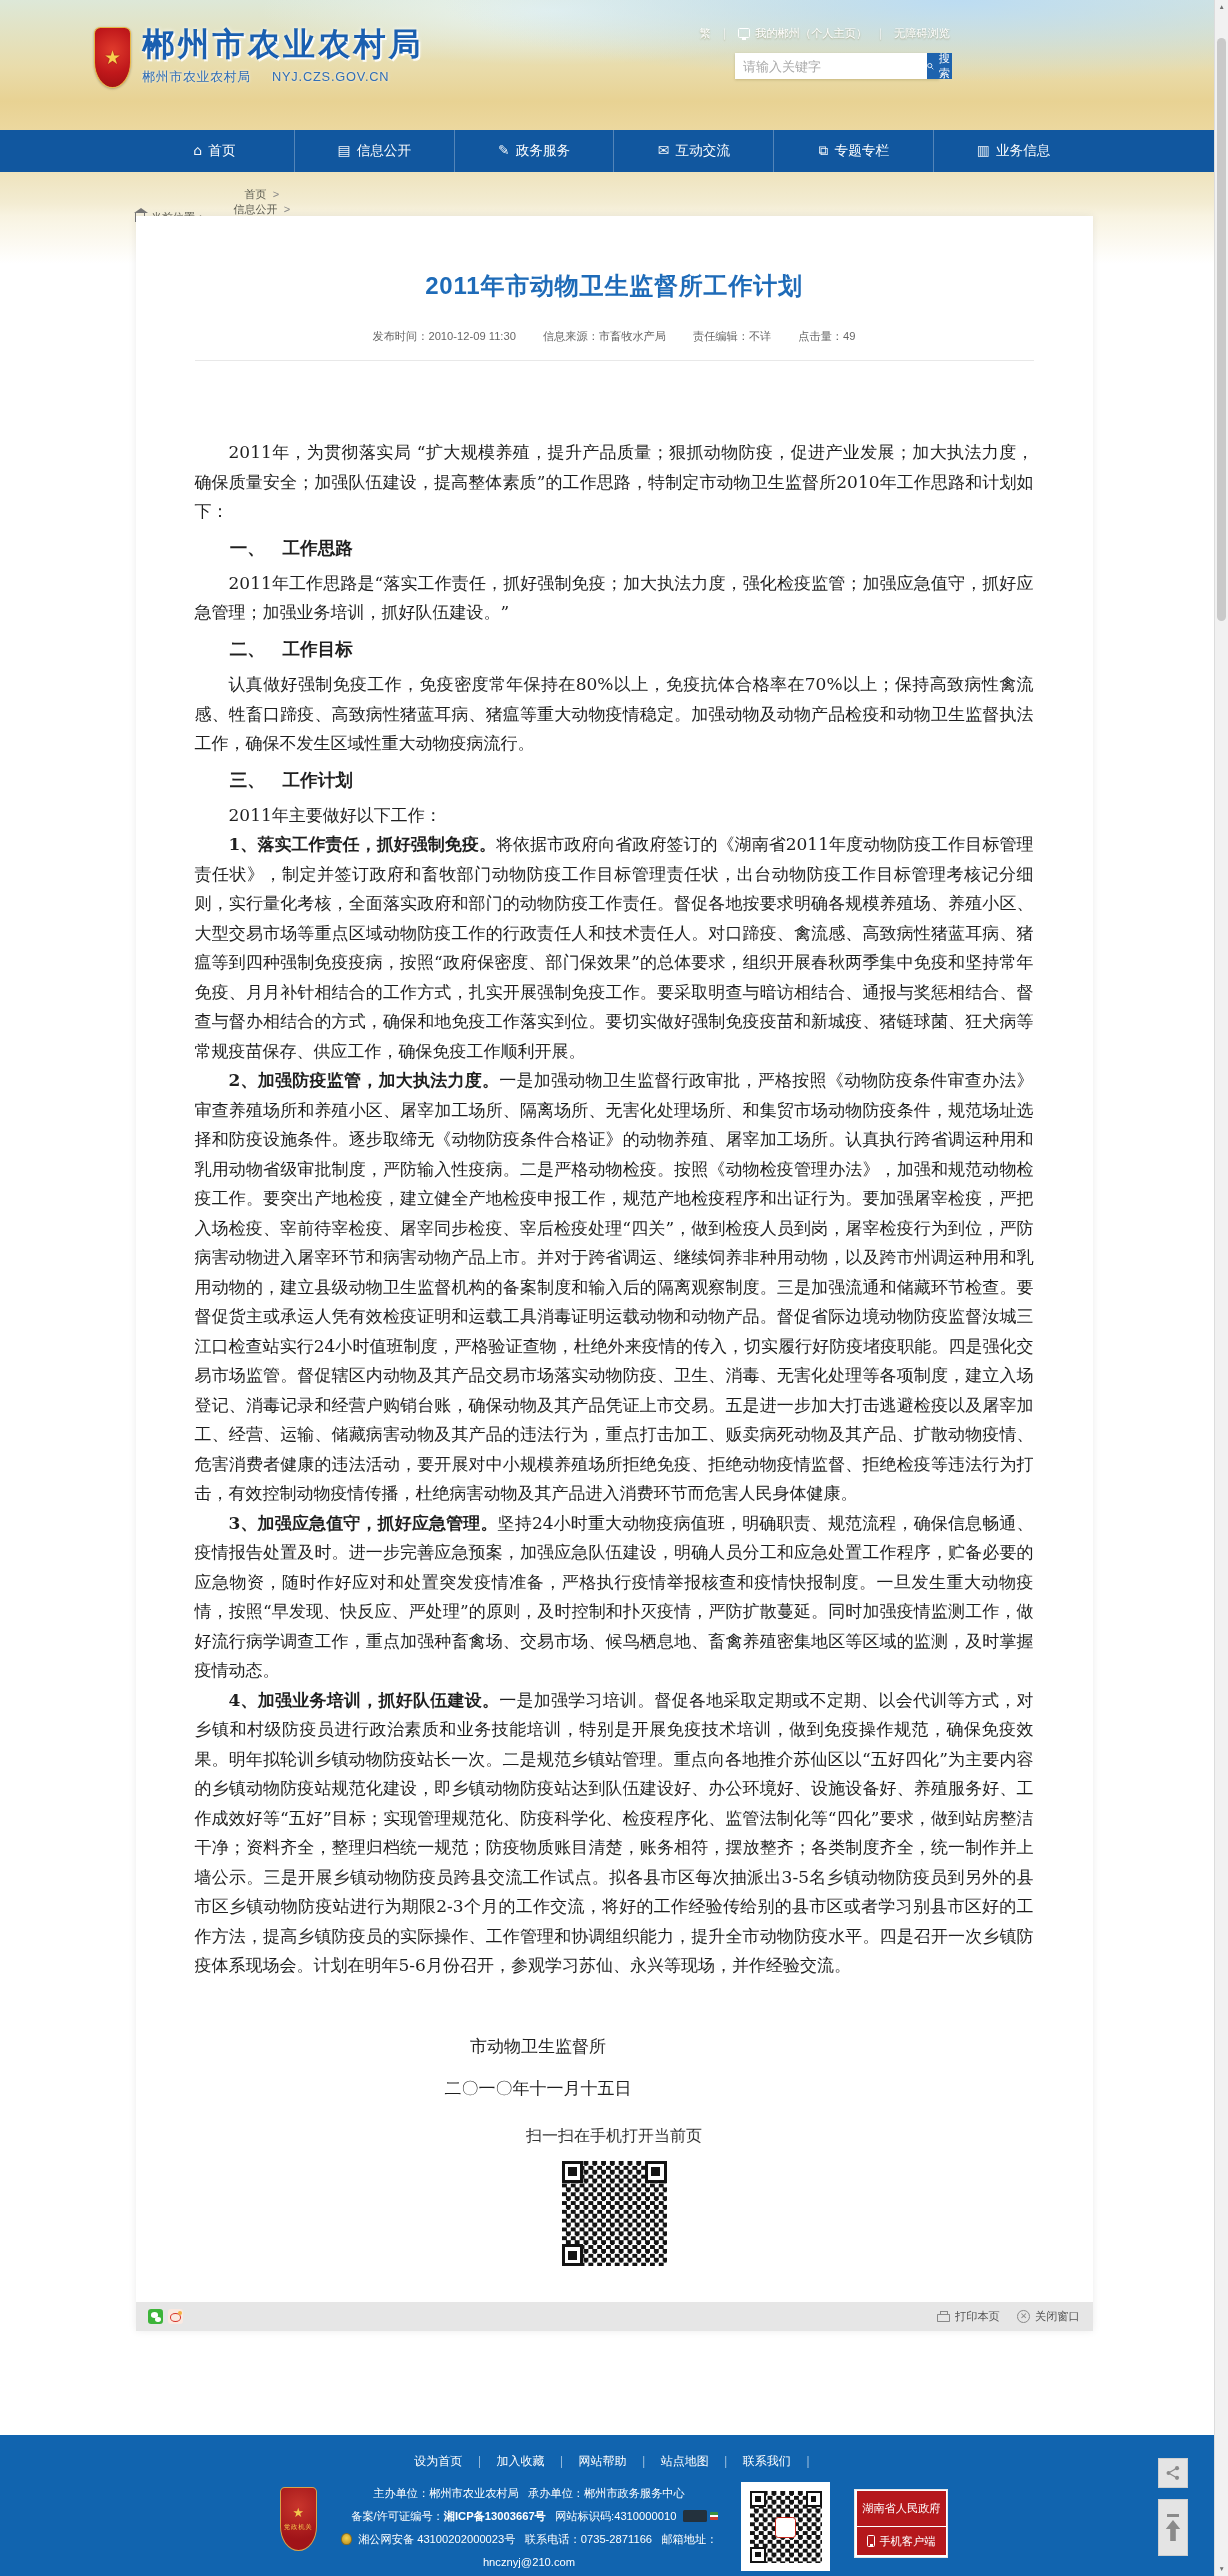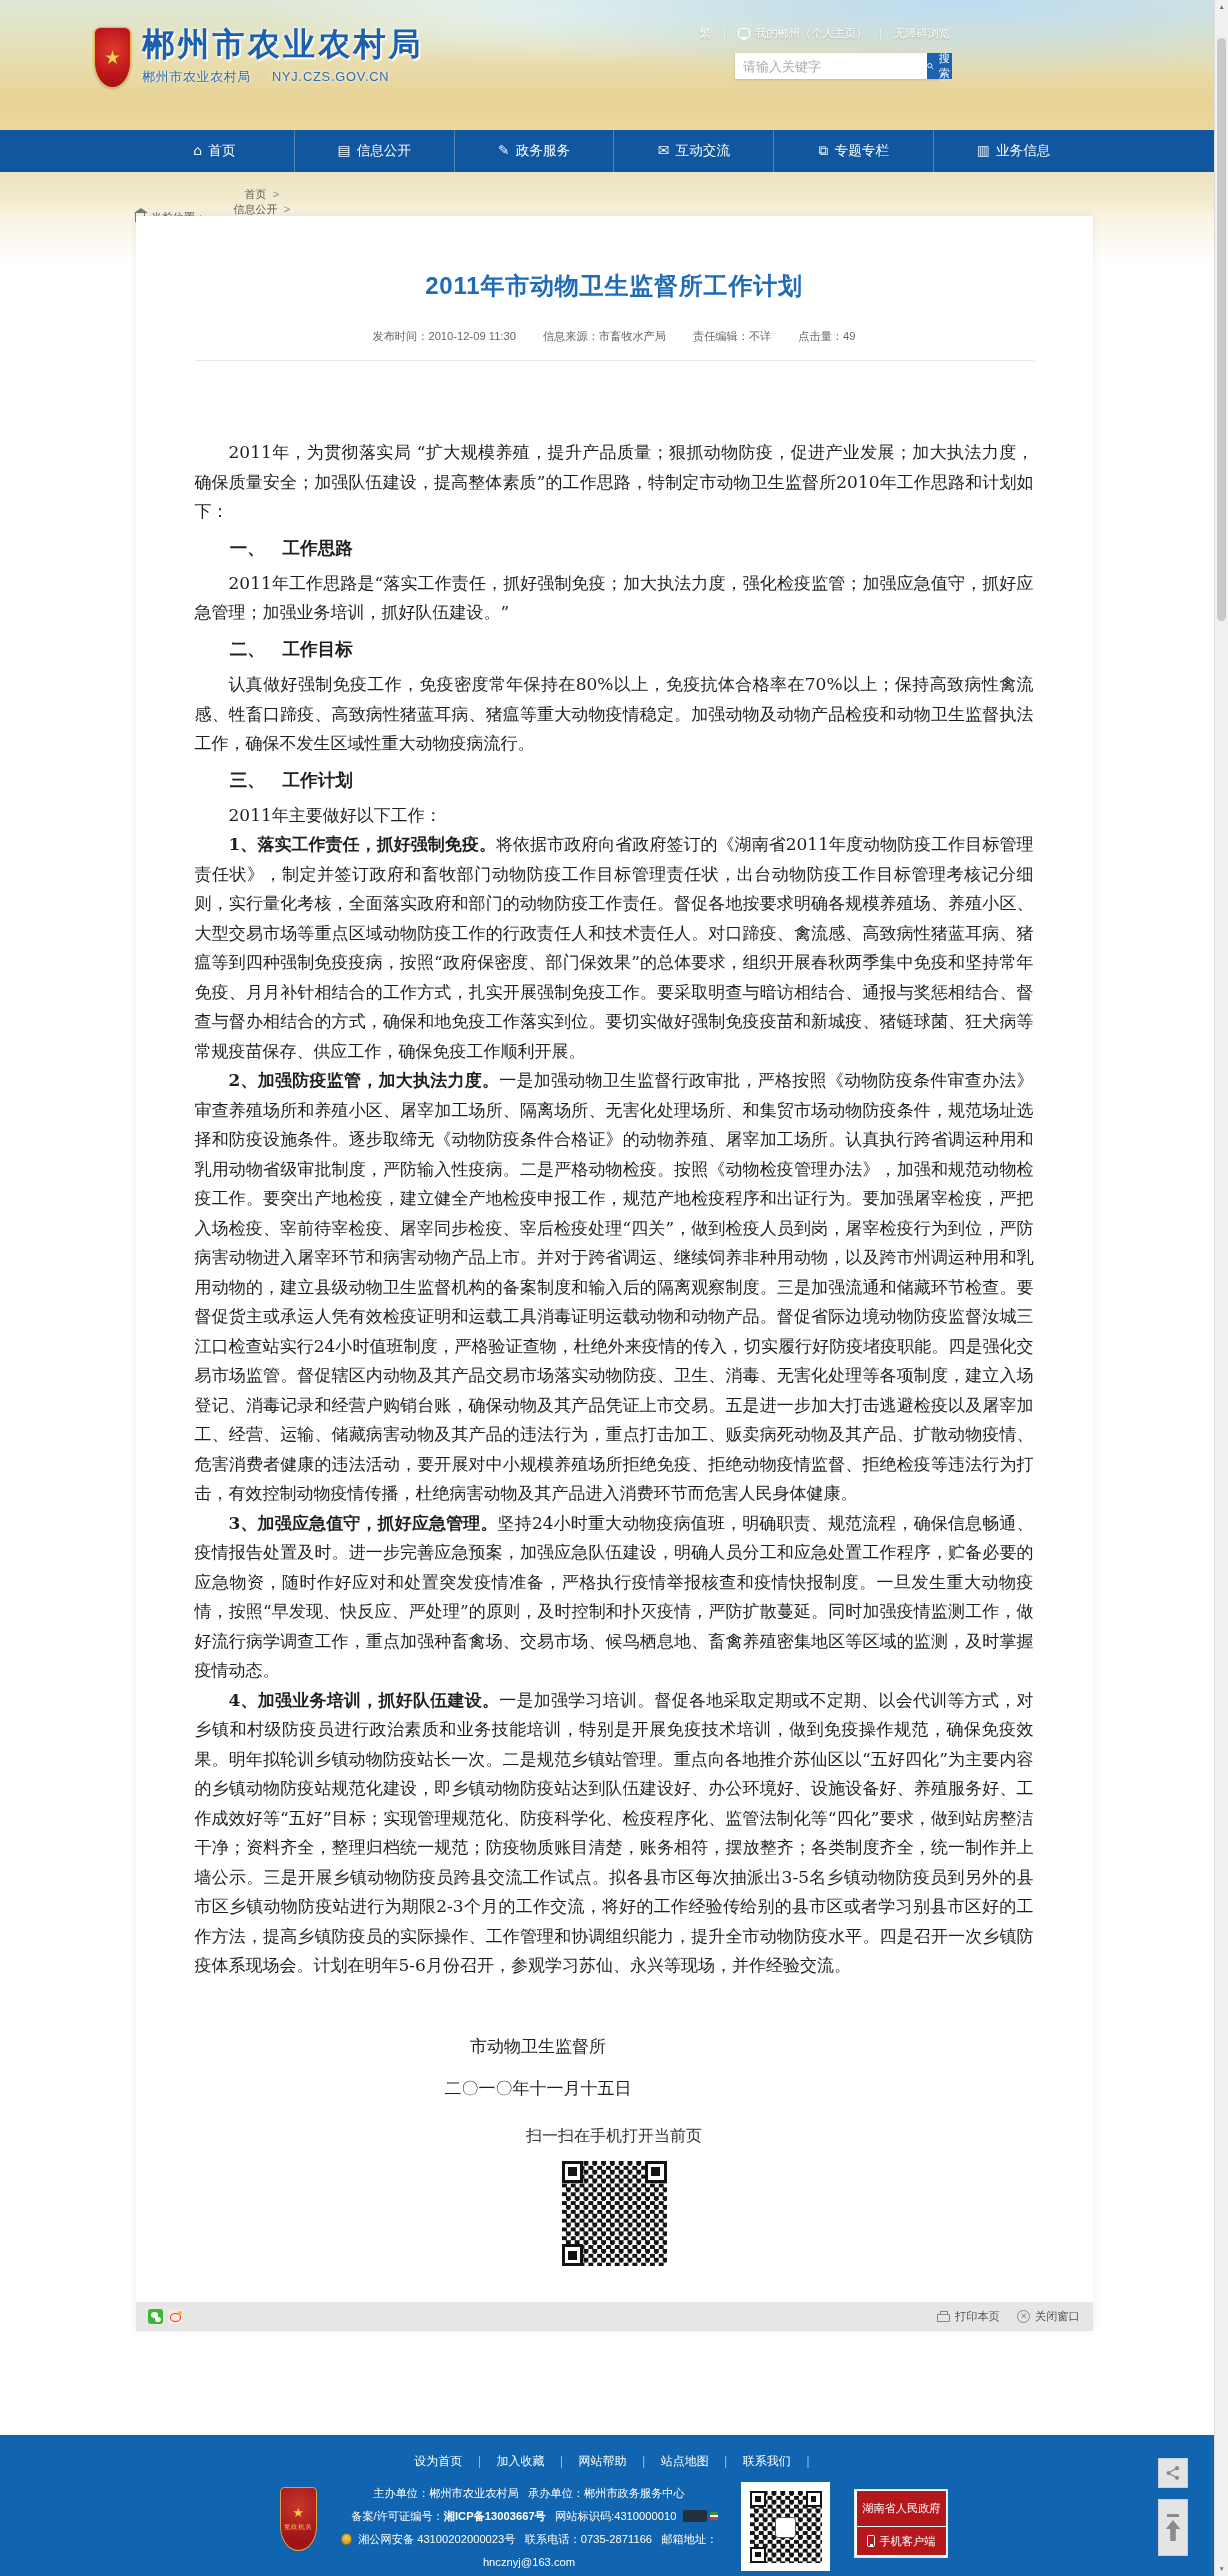--- a/index.html
+++ b/index.html
@@ -364,21 +364,21 @@
         <div>
           <span>备案/许可证编号：</span><b>湘ICP备13003667号</b>&nbsp;&nbsp;
           <span>网站标识码:4310000010</span><span class="badge-cn"></span>
         </div>
         <div>
           <span class="police-ic"></span>
           <span>湘公网安备 43100202000023号</span>&nbsp;&nbsp;
           <span>联系电话：0735-2871166</span>&nbsp;&nbsp;
           <span>邮箱地址：</span>
         </div>
-        <div><span>hncznyj@163.com</span></div>
+        <div><span>hncznyj@210.com</span></div>
       </div>
 
       <div class="fqr">
         <div class="qr-pattern" style="width:100%;height:100%;">
           <span class="f f1" style="width:16px;height:16px;border-width:2.4px;"></span>
           <span class="f f2" style="width:16px;height:16px;border-width:2.4px;"></span>
           <span class="f f3" style="width:16px;height:16px;border-width:2.4px;"></span>
           <span class="seal"></span>
         </div>
       </div>

